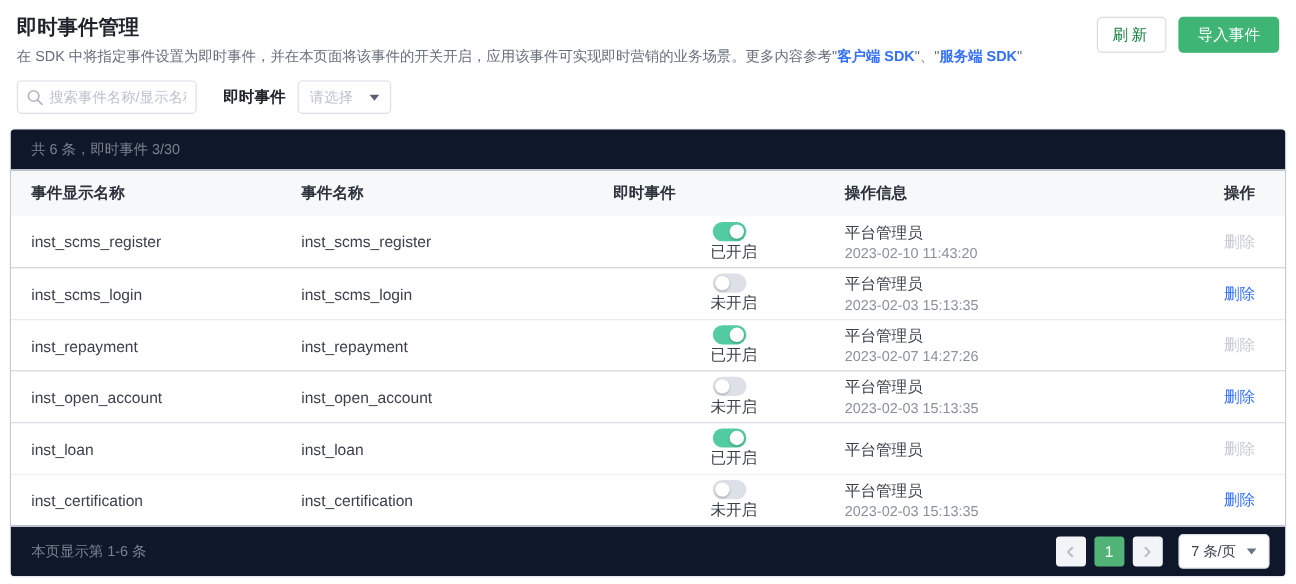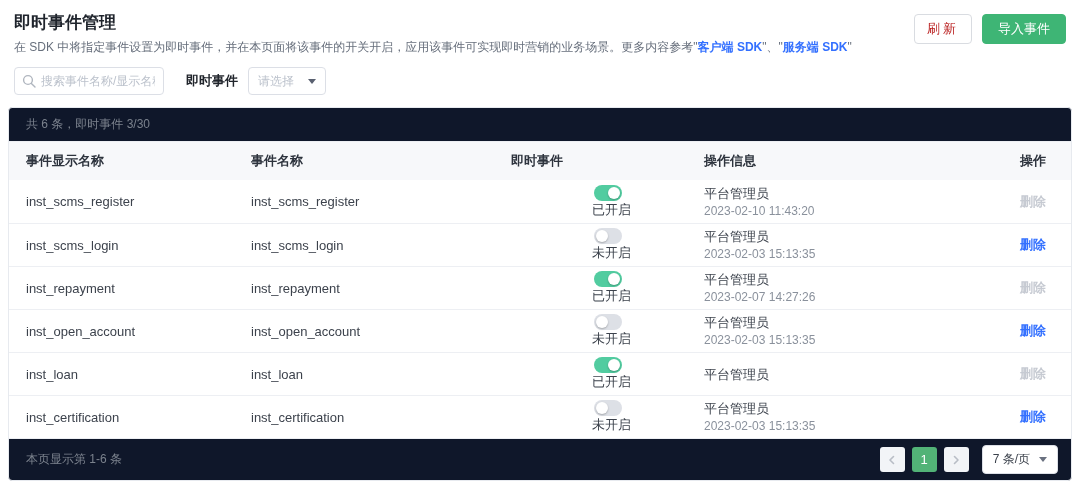--- a/index.html
+++ b/index.html
@@ -11,21 +11,21 @@
   }
   .content { background:#fff; padding-bottom:6px; }
 
   
   .topbar { display:flex; justify-content:space-between; align-items:flex-start; padding:12px 14px 0 14px; }
   .page-title { font-size:17px; font-weight:700; color:#1f242c; line-height:21px; }
   .page-desc { font-size:12px; color:#676f7c; margin-top:6px; line-height:16px; }
   .page-desc a { color:#3370ff; text-decoration:none; cursor:pointer;font-weight:bold; }
   .top-actions { display:flex; gap:10px; margin-top:2px; }
   .btn { height:30px; border-radius:4px; font-size:13px; display:inline-flex; align-items:center; justify-content:center; cursor:pointer; padding:0 15px; }
-  .btn-plain { background:#fff; border:1px solid #d9dce1; color:#b91c1c; letter-spacing:3px; padding-right:12px;padding-left:12px; }
+  .btn-plain { background:#fff; border:1px solid #d9dce1; color:#15803d; letter-spacing:3px; padding-right:12px;padding-left:12px; }
   .btn-primary { background:#3eb575; border:1px solid #3eb575; color:#fff; }
 
   
   .filterbar { display:flex; align-items:center; padding:12px 14px 0 14px; height:40px; }
   .search-box { position:relative; width:150px; height:28px; }
   .search-box input {
     width:100%; height:100%; border:1px solid #dcdfe6; border-radius:4px;
     padding:0 8px 0 26px; font-size:12px; color:#3c424c; outline:none;
     font-family:"Liberation Sans","DejaVu Sans",sans-serif;
   }
@@ -40,21 +40,21 @@
 
   
   .card { margin:12px 8px 0 8px; border:1px solid #e7eaef; border-radius:4px; background:#0f172a; overflow:hidden; }
   .summary-bar { padding:8px 17px; font-size:12px; color:#7b828d; border-bottom:1px solid #edeff3; }
   .t-grid { display:grid; grid-template-columns:225px 260px 193px 1fr 80px; padding:0 25px 0 17px; align-items:center; }
   .t-head { background:#f7f8fa; height:38px; font-size:13px; font-weight:700; color:#2d333d; }
   .t-head .th-right { text-align:right; }
   .t-row { height:43px; border-top:1px solid #edeff3; background:#fff; }
   .t-row:first-of-type { border-top:none; }
   .cell { font-size:13px; color:#3c424c; }
-  .cell-right { text-align:right;font-weight:bold; }
+  .cell-right { text-align:right; }
 
   
   .toggle-wrap { display:flex; align-items:center;flex-direction:column; }
   .switch { width:28px; height:16px; border-radius:8px; position:relative; display:inline-block; cursor:pointer; flex:none; }
   .switch .knob { width:12px; height:12px; border-radius:50%; background:#fff; position:absolute; top:2px; box-shadow:0 1px 2px rgba(0,0,0,.25); }
   .switch.on { background:#52cca0; }
   .switch.on .knob { right:2px; }
   .switch.off { background:#dde0e6; }
   .switch.off .knob { left:2px; }
   .state-label { margin-left:8px; font-size:13px; color:#3c424c; }

